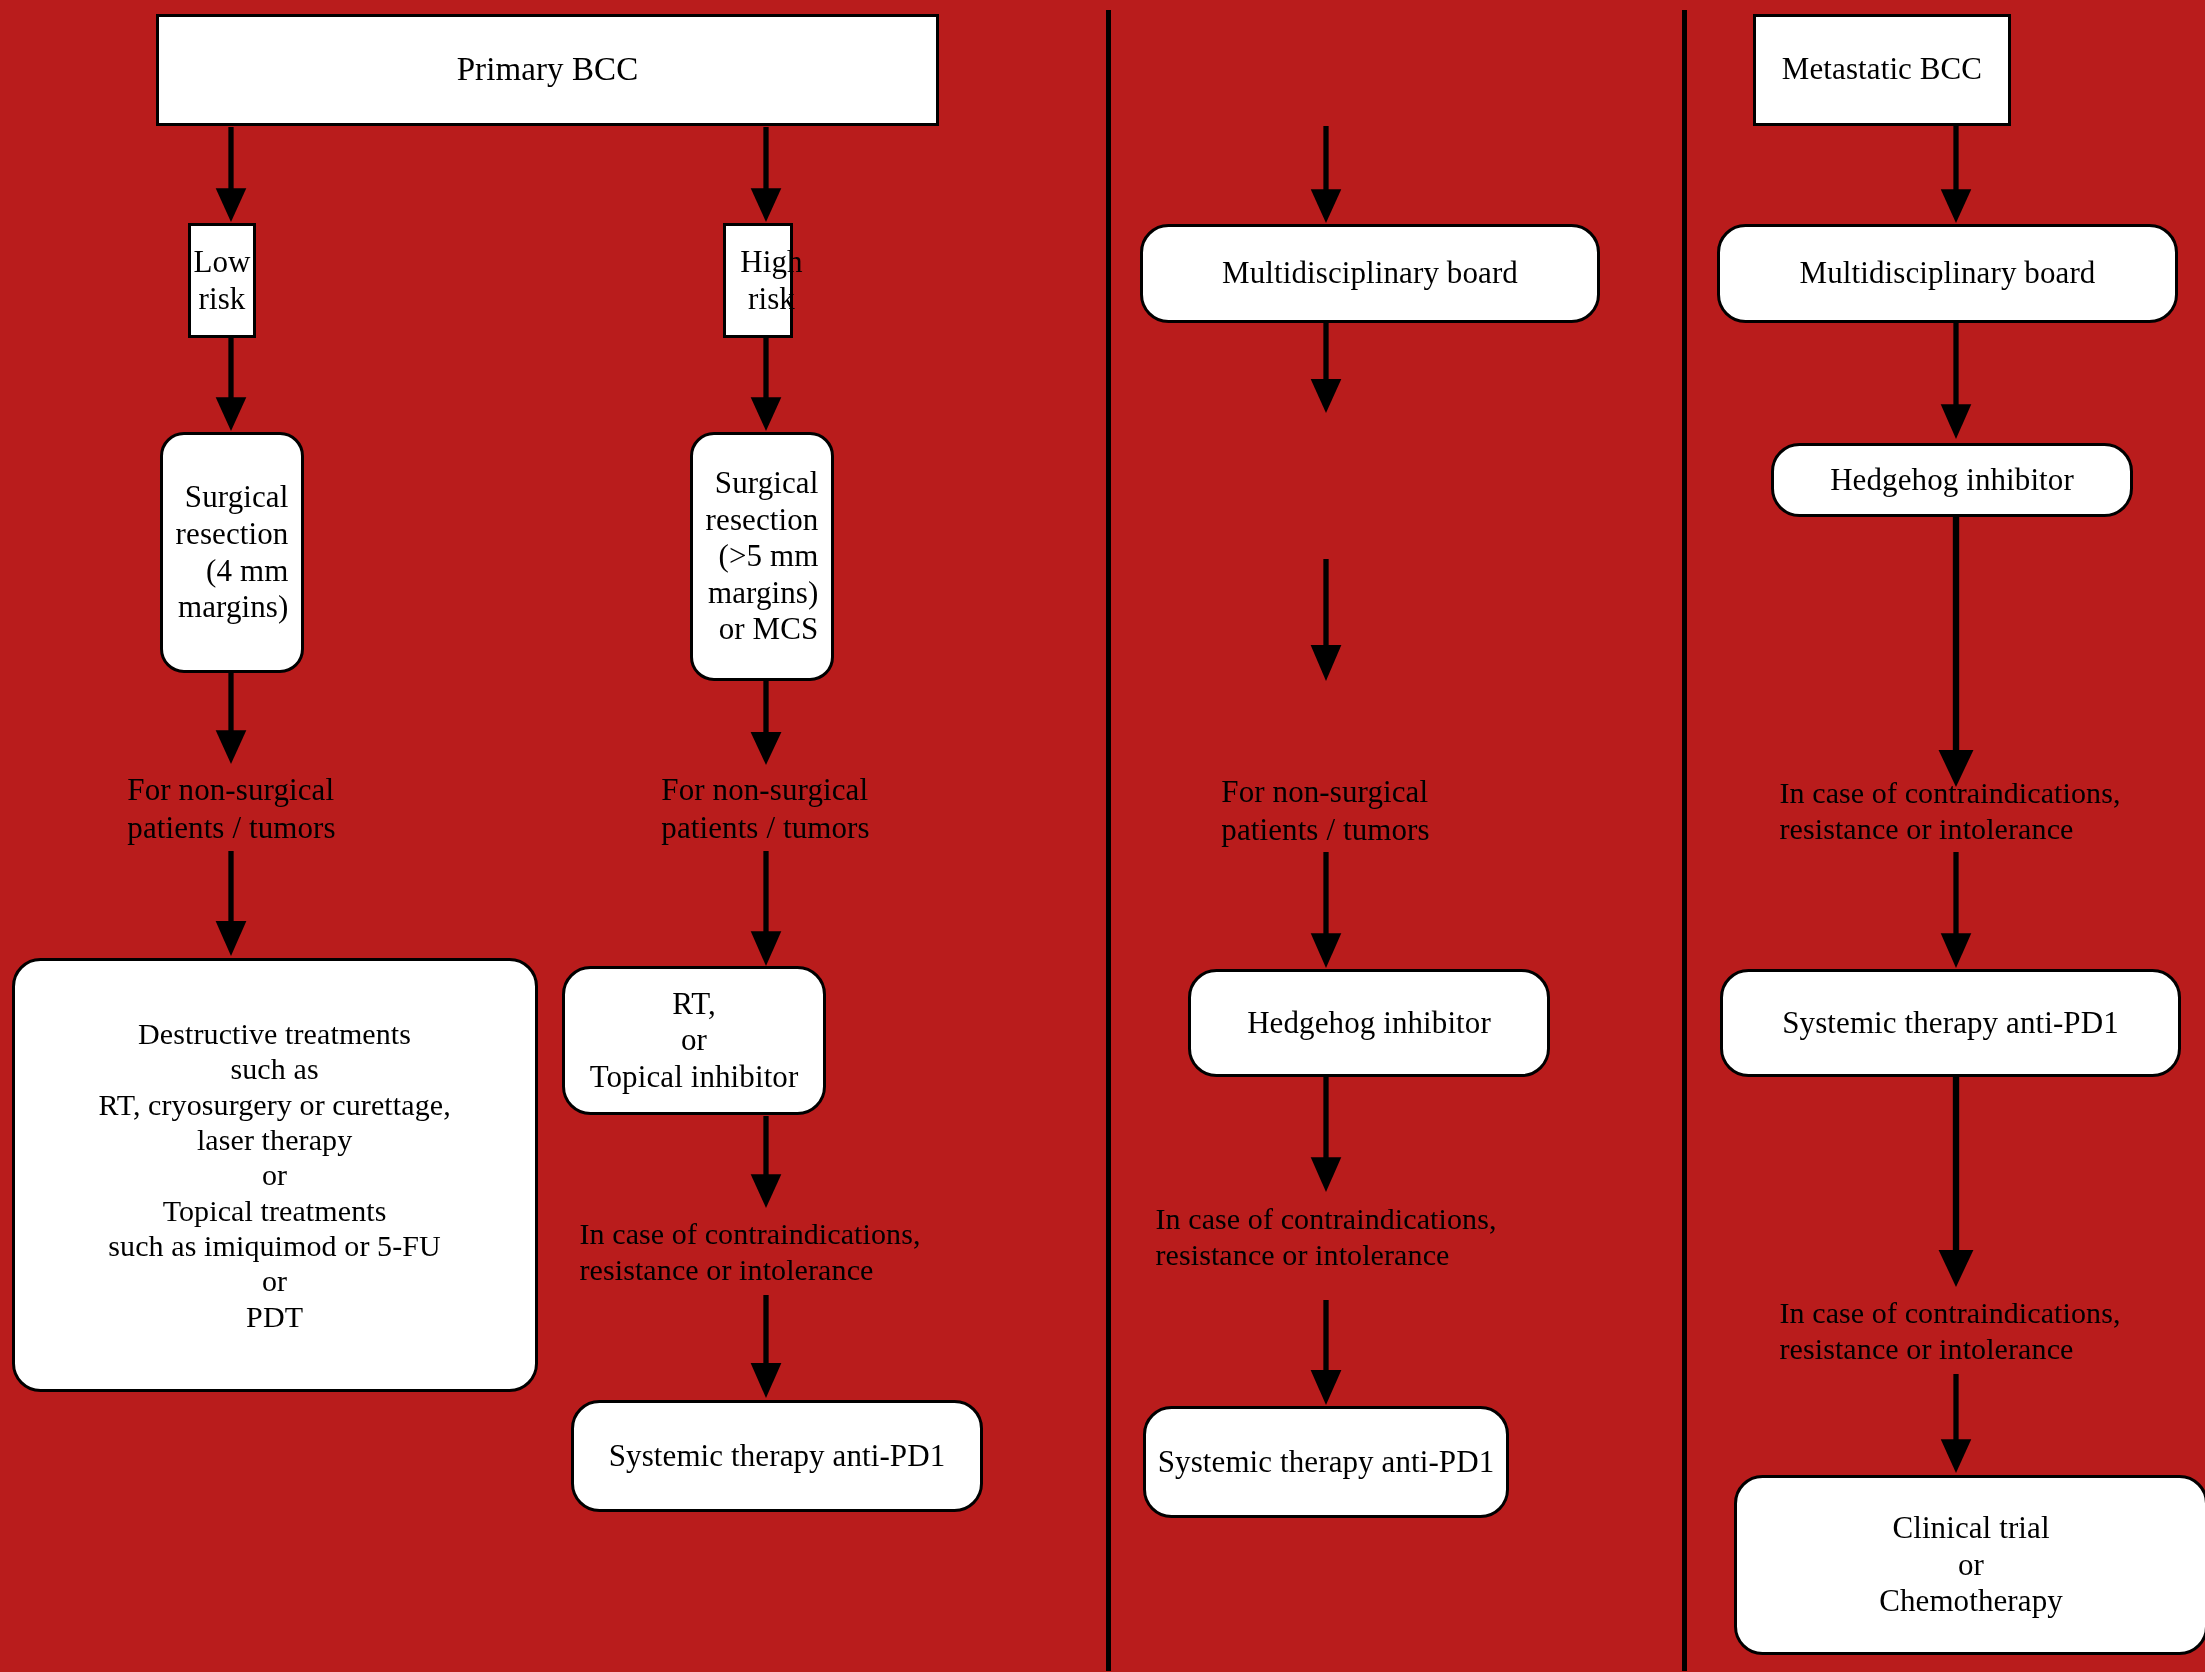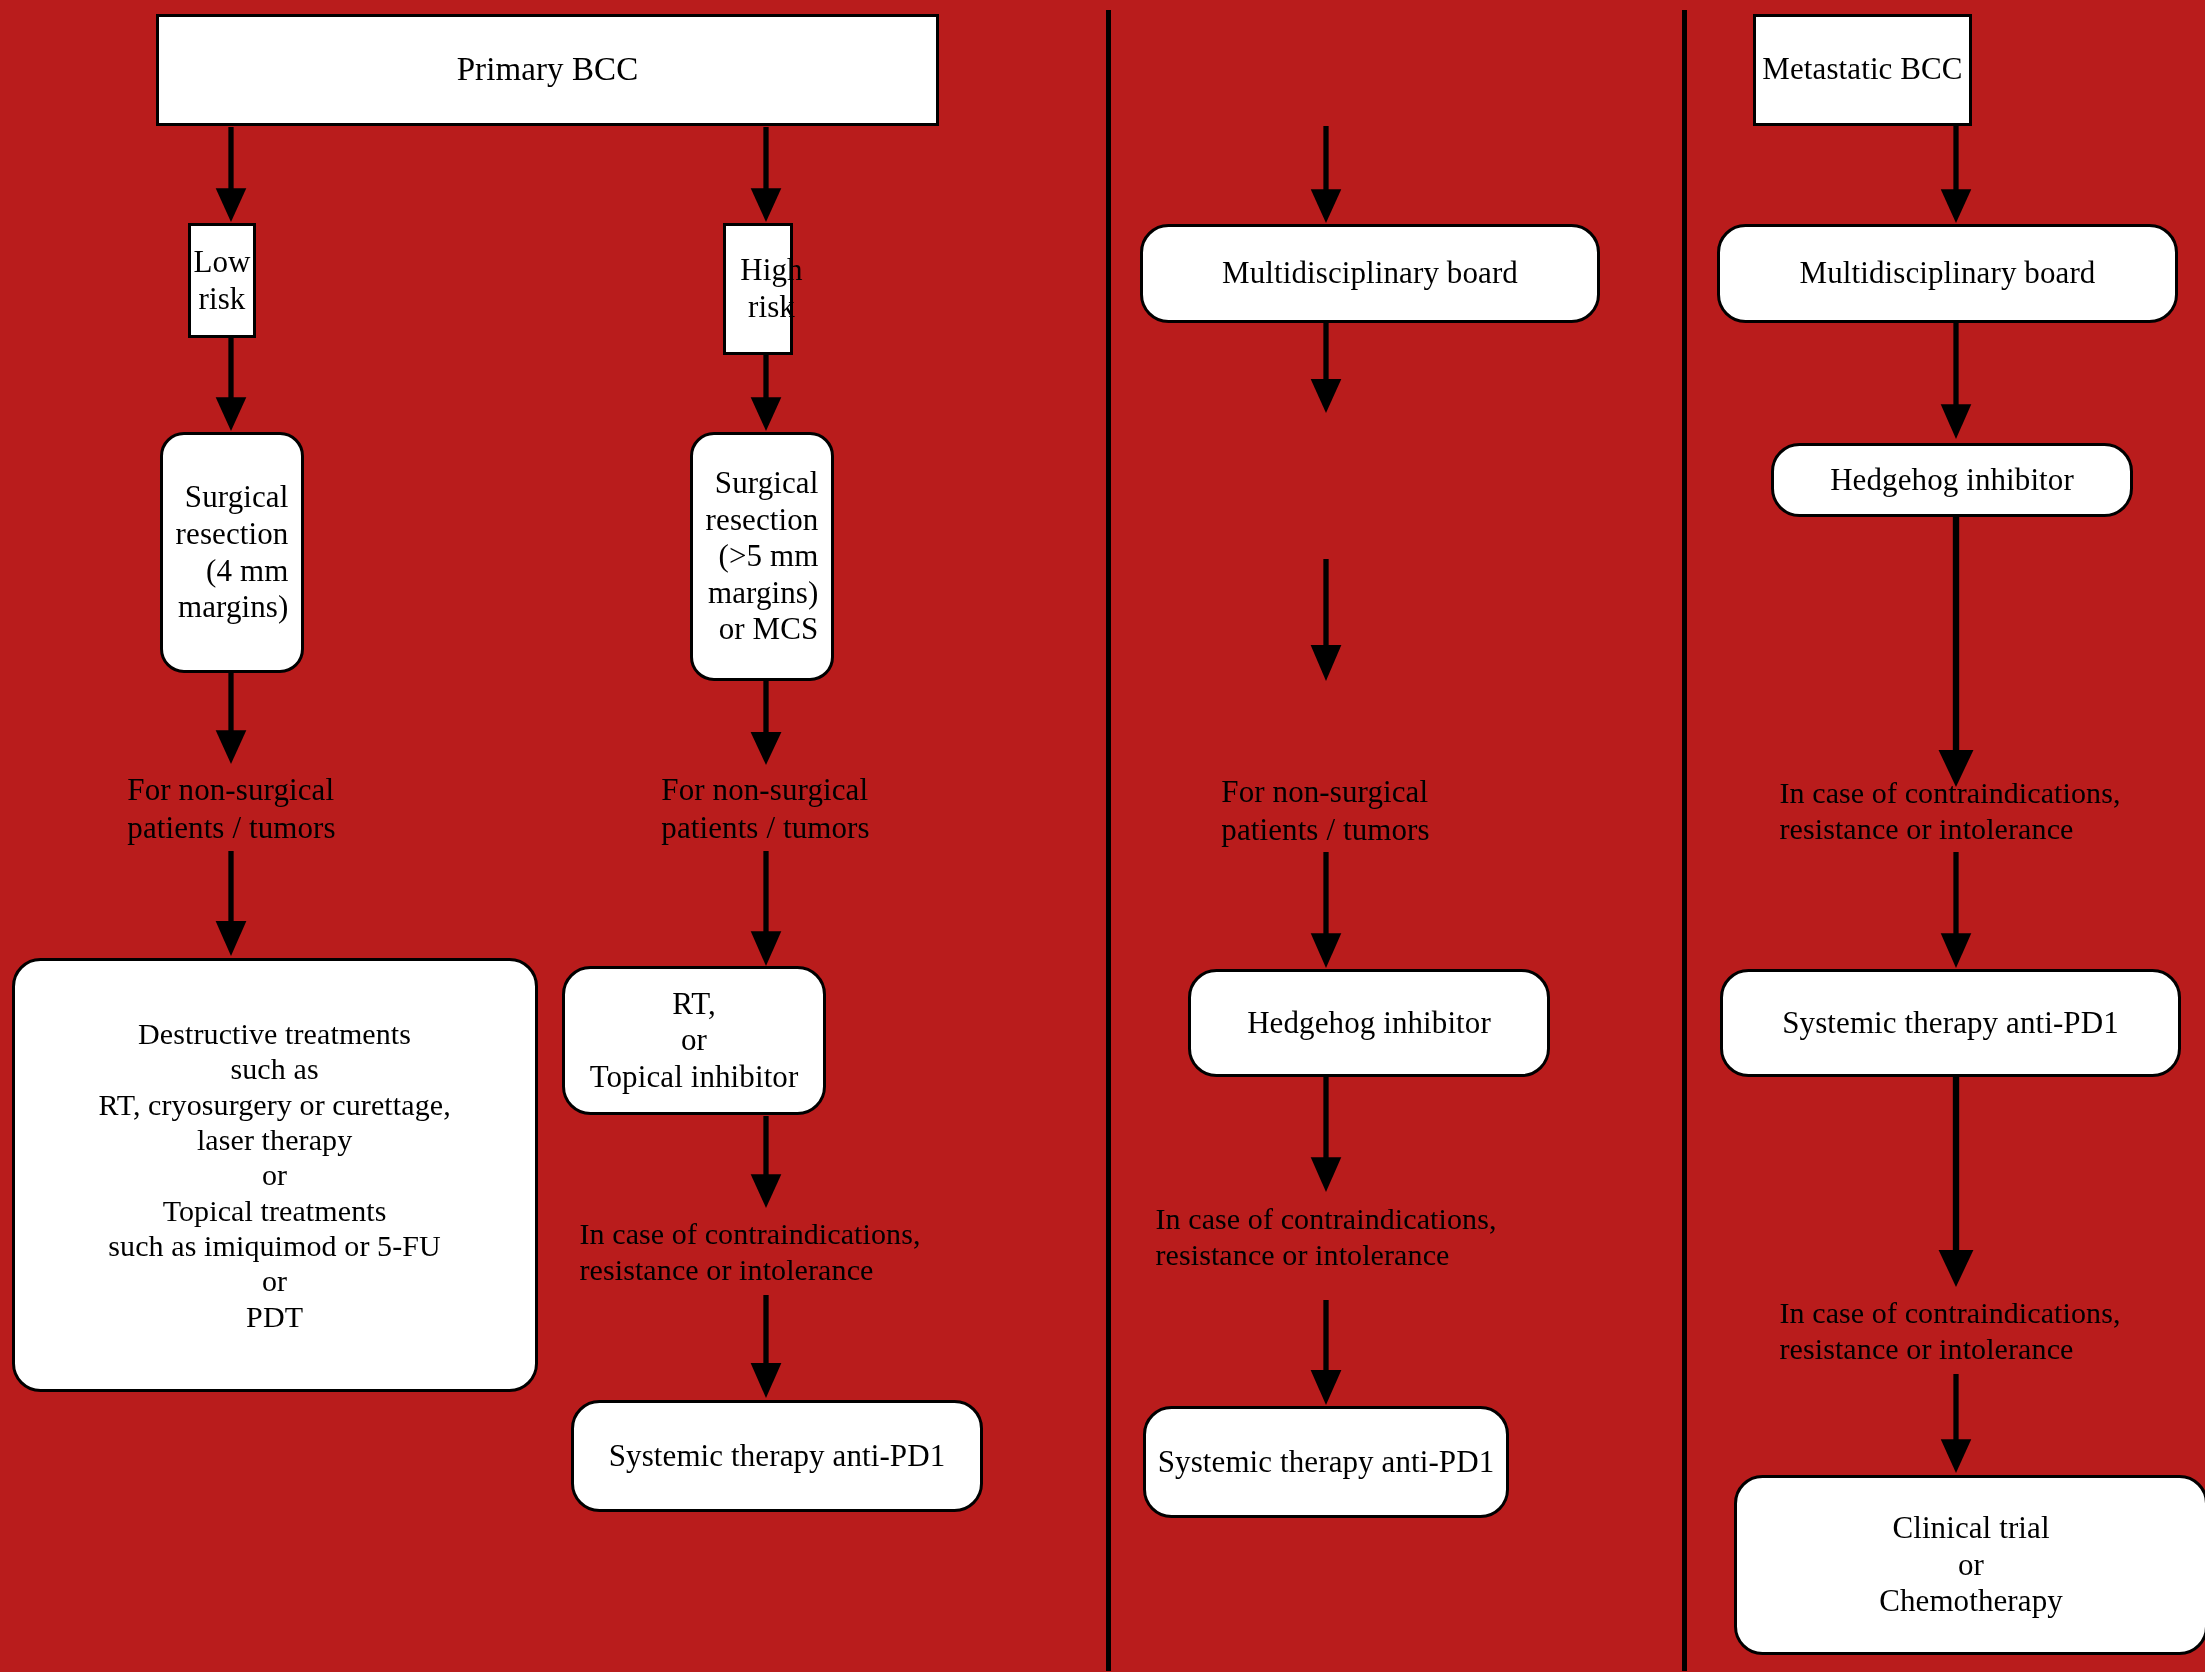--- a/index.html
+++ b/index.html
@@ -204,21 +204,21 @@
       <line x1="45" y1="0" x2="45" y2="132" stroke="#000" stroke-width="10"></line>
       <polygon points="45,188 16,124 74,124" fill="#000"></polygon>
     </svg>
   </div>
 
   <div class="node rect fs-xl" style="left:156px; top:13.7px; width:783px; height:112px;">Primary BCC</div>
 
   <div class="node rect fs-lg" style="left:188px; top:223px; width:68px; height:115px;">Low
 risk</div>
 
-  <div class="node rect fs-lg" style="left:723px; top:223px; width:70px; height:132px;padding-left:27px;">High
+  <div class="node rect fs-lg" style="left:723px; top:223px; width:70px; height:115px;padding-left:27px;">High
 risk</div>
 
   <div class="node round fs-lg" style="left:160px; top:432px; width:144px; height:241px;">Surgical
 resection
 (4 mm
 margins)</div>
 
   <div class="node round fs-lg" style="left:690px; top:432px; width:144px; height:249px;">Surgical
 resection
 (&gt;5 mm
@@ -257,21 +257,21 @@
   <div class="plainlabel fs-lg" style="left:1151px; top:768px; width:349px; height:85px;">For non-surgical
 patients / tumors</div>
 
   <div class="node round-lg fs-lg" style="left:1188px; top:969px; width:362px; height:108px;">Hedgehog inhibitor</div>
 
   <div class="plainlabel fs-md" style="left:1125px; top:1194px; width:402px; height:86px;">In case of contraindications,
 resistance or intolerance</div>
 
   <div class="node round-lg fs-lg" style="left:1143px; top:1406px; width:366px; height:112px;">Systemic therapy anti-PD1</div>
 
-  <div class="node rect fs-lg" style="left:1753px; top:13.7px; width:219px; height:112px;">Metastatic BCC</div>
+  <div class="node rect fs-lg" style="left:1753px; top:13.7px; width:258px; height:112px;">Metastatic BCC</div>
 
   <div class="node round-lg fs-lg" style="left:1717px; top:224px; width:461px; height:99px;">Multidisciplinary board</div>
 
   <div class="node round-lg fs-lg" style="left:1771px; top:443px; width:362px; height:74px;">Hedgehog inhibitor</div>
 
   <div class="plainlabel fs-md" style="left:1744px; top:768px; width:412px; height:86px;">In case of contraindications,
 resistance or intolerance</div>
 
   <div class="node round-lg fs-lg" style="left:1720px; top:969px; width:461px; height:108px;">Systemic therapy anti-PD1</div>
 

